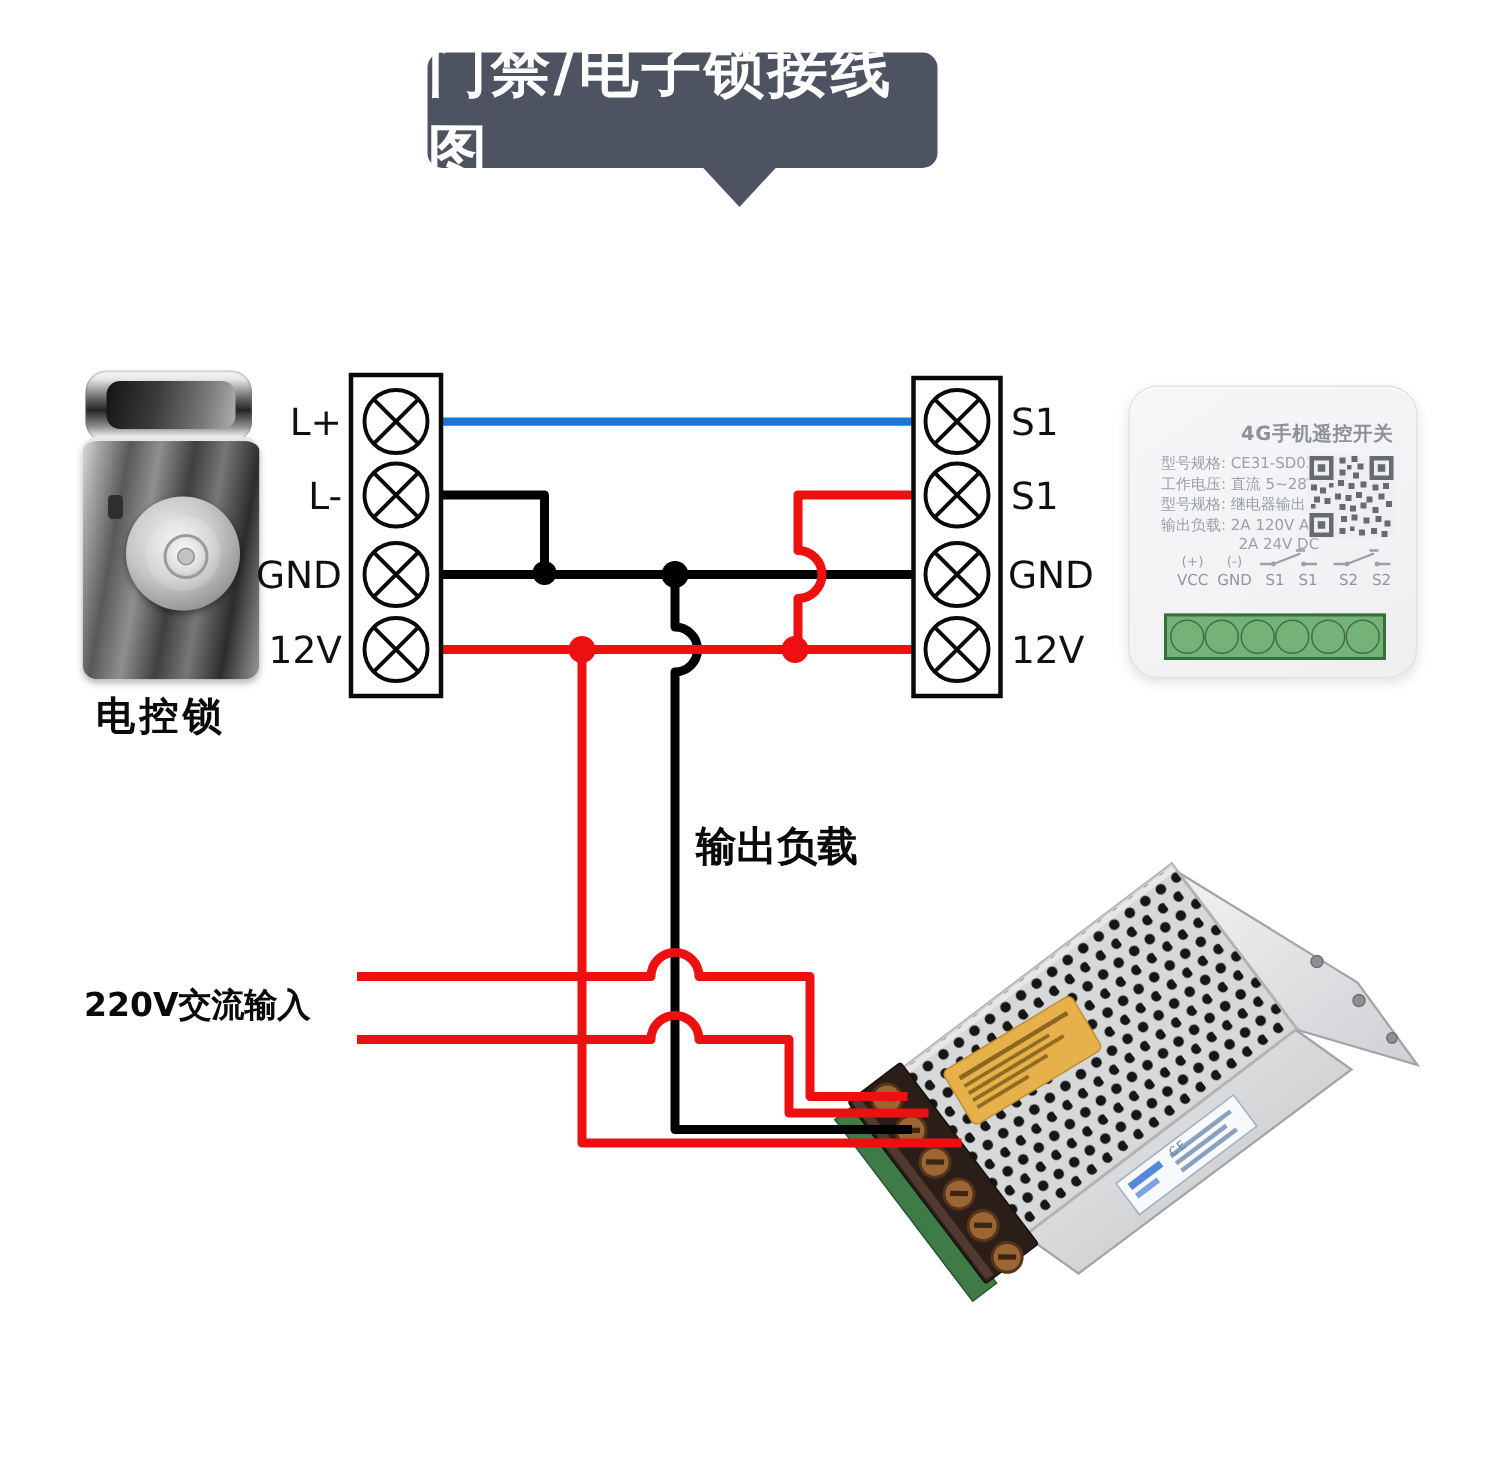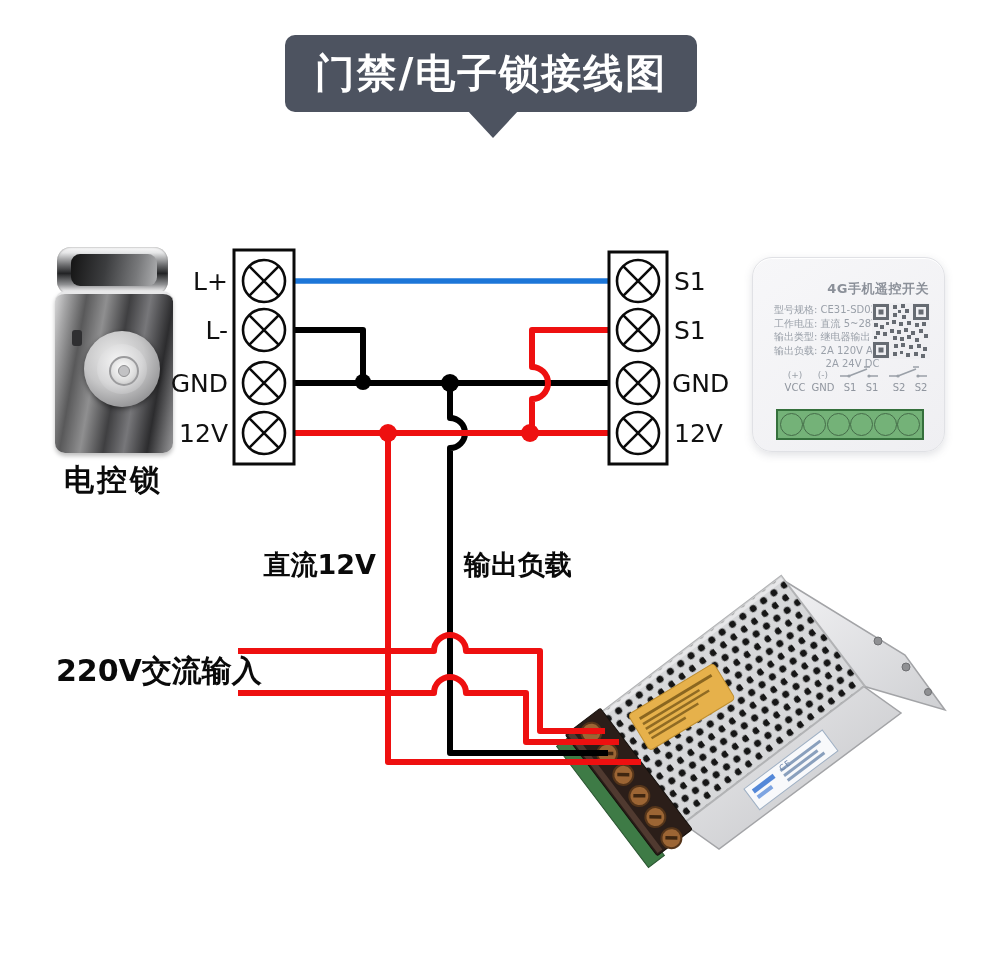--- a/index.html
+++ b/index.html
@@ -1,20 +1,20 @@
 <!DOCTYPE html>
 <html><head>
 <meta charset="utf-8">
 <style>
   html,body{margin:0;padding:0;background:#ffffff;}
   #canvas{position:relative;width:1000px;height:978px;background:#ffffff;overflow:hidden;
           font-family:"DejaVu Sans","Liberation Sans",sans-serif;}
   .abs{position:absolute;}
   
-  .banner{position:absolute;left:285px;top:35px;width:412px;height:77px;background:#4d5360;
+  .banner{position:absolute;left:285px;top:35px;width:340px;height:77px;background:#4d5360;
           border-radius:10px;display:flex;align-items:center;justify-content:center;}
   .banner span{color:#ffffff;font-size:40px;font-weight:700;letter-spacing:2px;}
   .banner-arrow{position:absolute;left:467px;top:110px;width:0;height:0;
           border-left:26px solid transparent;border-right:26px solid transparent;
           border-top:28px solid #4d5360;}
   
   .tlabel{position:absolute;font-size:25px;font-weight:500;color:#101010;line-height:27px;}
   .tlabel.r{text-align:right;}
   .biglabel{position:absolute;font-size:27px;font-weight:700;color:#0a0a0a;line-height:30px;}
   
@@ -182,33 +182,32 @@
 
   <div class="tlabel r" style="left:150px;top:268px;width:78px">L+</div>
   <div class="tlabel r" style="left:150px;top:317px;width:78px">L-</div>
   <div class="tlabel r" style="left:140px;top:370px;width:88px">GND</div>
   <div class="tlabel r" style="left:148px;top:420px;width:80px">12V</div>
   <div class="tlabel" style="left:674px;top:268px;width:90px">S1</div>
   <div class="tlabel" style="left:674px;top:317px;width:90px">S1</div>
   <div class="tlabel" style="left:672px;top:370px;width:90px">GND</div>
   <div class="tlabel" style="left:674px;top:420px;width:90px">12V</div>
 
-  <div class="biglabel" style="left:222px;top:550px;width:154px;text-align:right">直流12V</div>
   <div class="biglabel" style="left:464px;top:550px">输出负载</div>
-  <div class="biglabel" style="left:56px;top:656px;font-size:30px">220V交流输入</div>
-
-  <div class="cap-label" style="left:64px;top:460px;font-size:30px;letter-spacing:3px">电控锁</div>
+  <div class="biglabel" style="left:56px;top:656px;font-size:22px">220V交流输入</div>
+
+  <div class="cap-label" style="left:64px;top:460px;font-size:26px;letter-spacing:3px">电控锁</div>
   <div class="ce-mark">CE</div>
 
   <div class="device">
     <div class="dev-title">4G手机遥控开关</div>
     <div class="dev-specs">
       <div>型号规格: CE31-SD02X</div>
       <div>工作电压: 直流 5~28V</div>
-      <div>输出类型: 继电器输出</div>
+      <div>型号规格: 继电器输出</div>
       <div>输出负载: 2A 120V AC</div>
       <div class="indent">2A  24V DC</div>
     </div>
     <svg class="dev-qr" viewBox="0 0 58 56">
       <rect width="58" height="56" fill="#efeff2"></rect>
       <g fill="#666b72">
         <rect x="1" y="1" width="16" height="16"></rect>
           <rect x="41" y="1" width="16" height="16"></rect>
           <rect x="1" y="39" width="16" height="16"></rect>
         <rect x="21" y="2" width="4" height="4"></rect>

